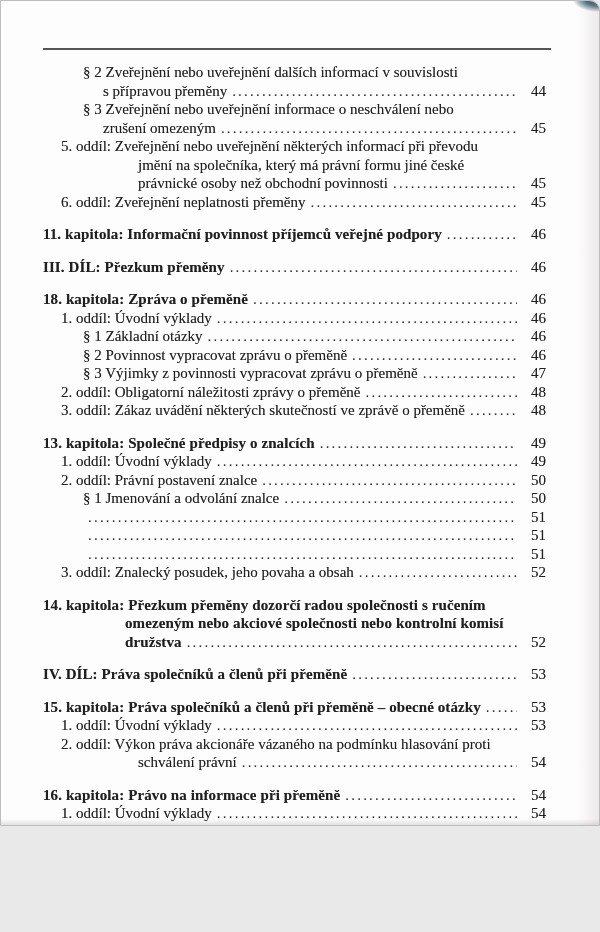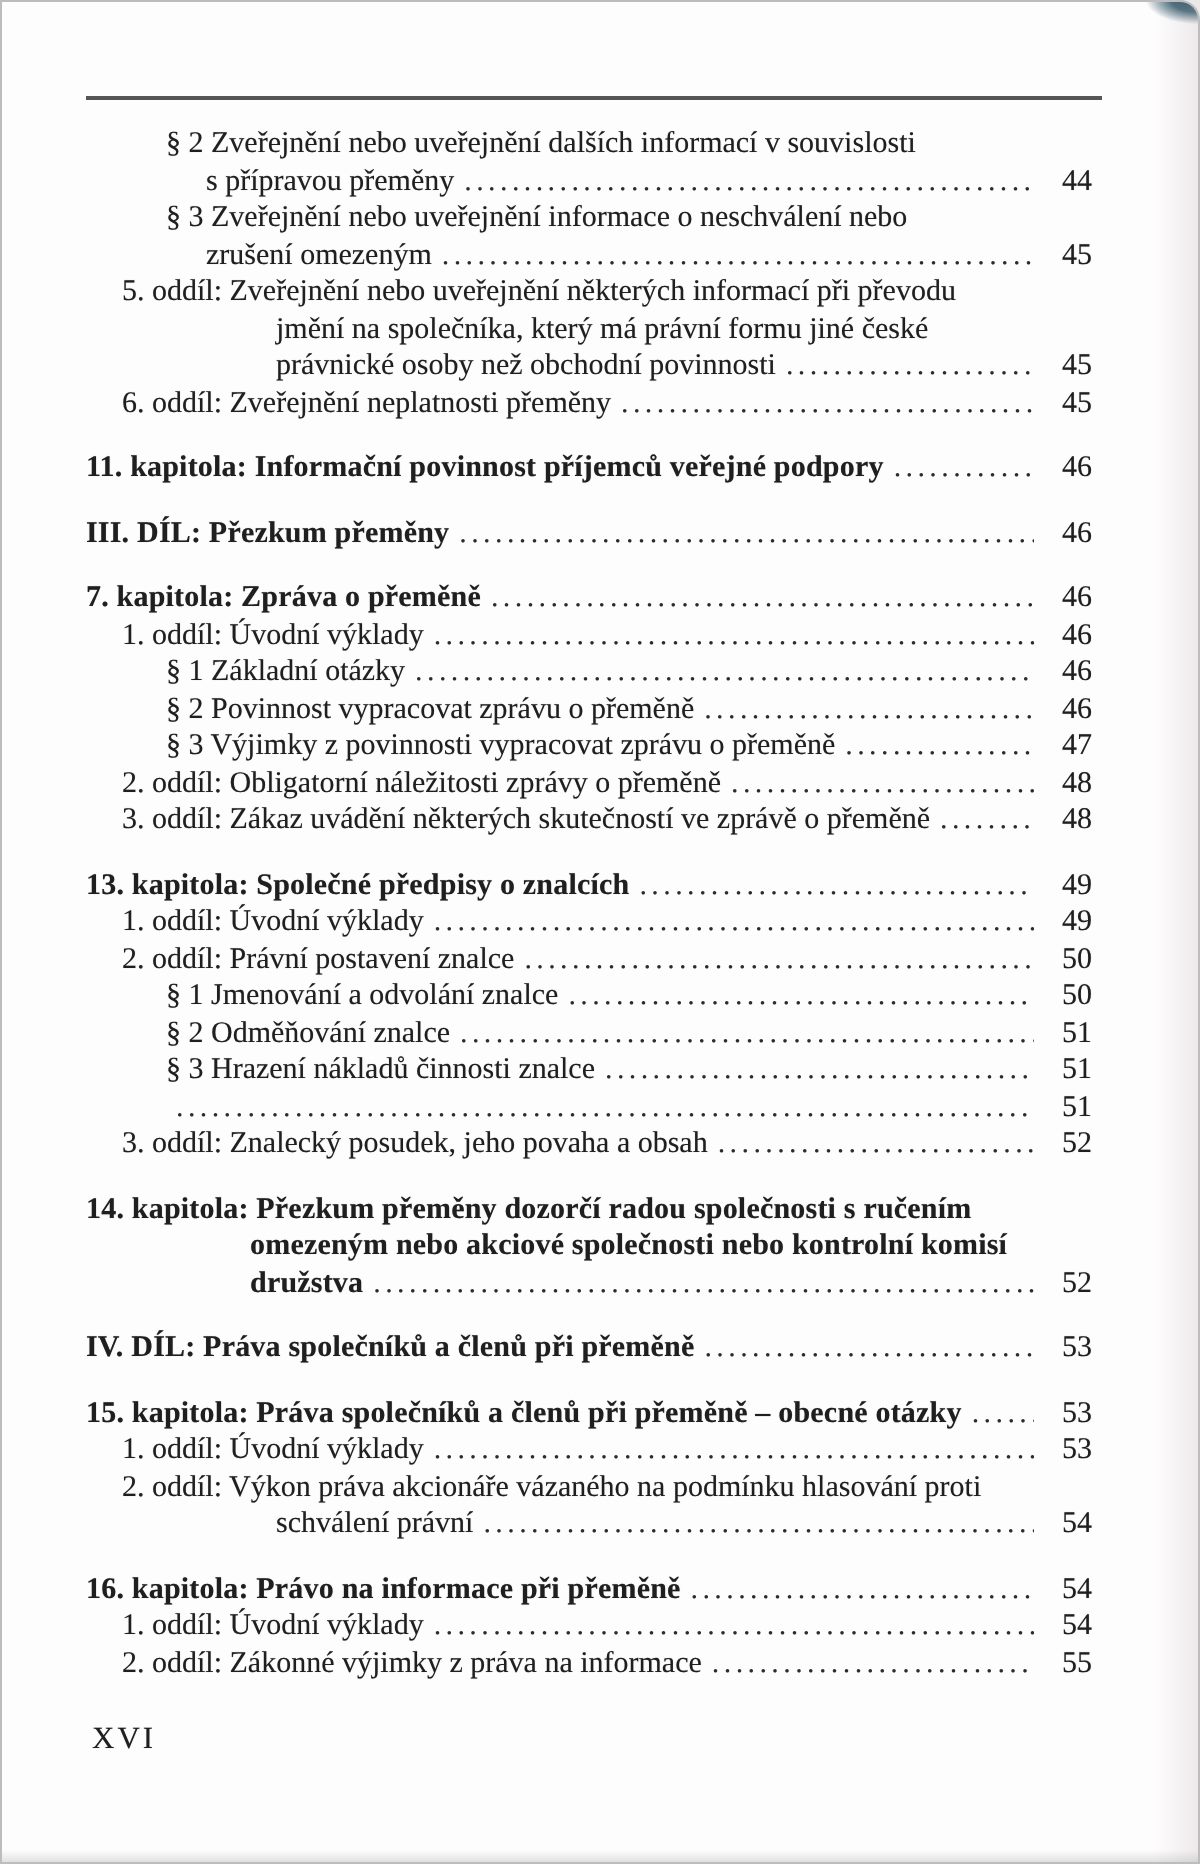--- a/index.html
+++ b/index.html
@@ -1,18 +1,18 @@
 <!DOCTYPE html>
 <html><head>
 <meta charset="utf-8">
 <style>
   html,body{margin:0;padding:0;background:#e9e9e9;}
   .page{
     position:relative;
-    width:600px;height:932px;
+    width:600px;height:826px;
     margin:0 auto;
     background:#fefdfd;
     border:1px solid #bdbdbd;
     box-sizing:border-box;
     overflow:hidden;
     font-family:"Liberation Serif","DejaVu Serif",serif;
     color:#1f1f1f;
     border-top-right-radius:10px;
   }
   .edge-shadow{
@@ -114,21 +114,21 @@
       </div>
       <div class="block">
         <div class="row ind-0 bold">
           <span class="txt">III. DÍL: Přezkum přeměny</span>
           <span class="dots">............................................................................................................................................</span>
           <span class="pagenum">46</span>
         </div>
       </div>
       <div class="block">
         <div class="row ind-0 bold">
-          <span class="txt">7. kapitola: Zpráva o přeměně</span>
+          <span class="txt">18. kapitola: Zpráva o přeměně</span>
           <span class="dots">............................................................................................................................................</span>
           <span class="pagenum">46</span>
         </div>
         <div class="row ind-1">
           <span class="txt">1. oddíl: Úvodní výklady</span>
           <span class="dots">............................................................................................................................................</span>
           <span class="pagenum">46</span>
         </div>
         <div class="row ind-2">
           <span class="txt">§ 1 Základní otázky</span>
@@ -171,26 +171,24 @@
           <span class="txt">2. oddíl: Právní postavení znalce</span>
           <span class="dots">............................................................................................................................................</span>
           <span class="pagenum">50</span>
         </div>
         <div class="row ind-2">
           <span class="txt">§ 1 Jmenování a odvolání znalce</span>
           <span class="dots">............................................................................................................................................</span>
           <span class="pagenum">50</span>
         </div>
         <div class="row ind-2">
-          <span class="txt">§ 2 Odměňování znalce</span>
           <span class="dots">............................................................................................................................................</span>
           <span class="pagenum">51</span>
         </div>
         <div class="row ind-2">
-          <span class="txt">§ 3 Hrazení nákladů činnosti znalce</span>
           <span class="dots">............................................................................................................................................</span>
           <span class="pagenum">51</span>
         </div>
         <div class="row ind-2">
           <span class="dots">............................................................................................................................................</span>
           <span class="pagenum">51</span>
         </div>
         <div class="row ind-1">
           <span class="txt">3. oddíl: Znalecký posudek, jeho povaha a obsah</span>
           <span class="dots">............................................................................................................................................</span>

